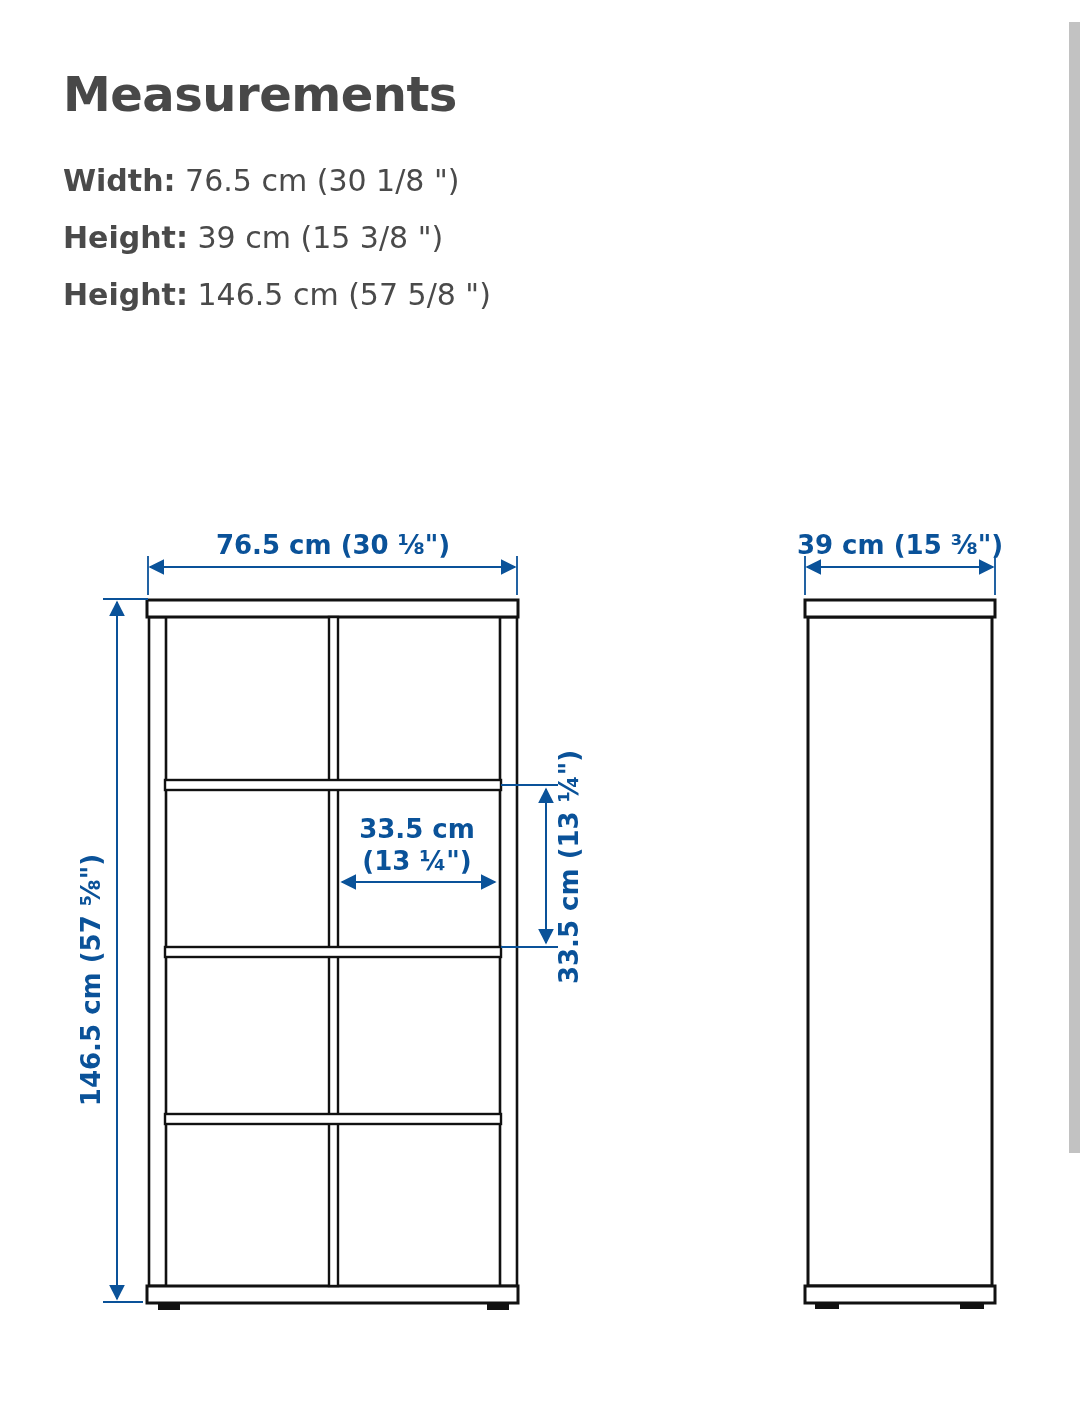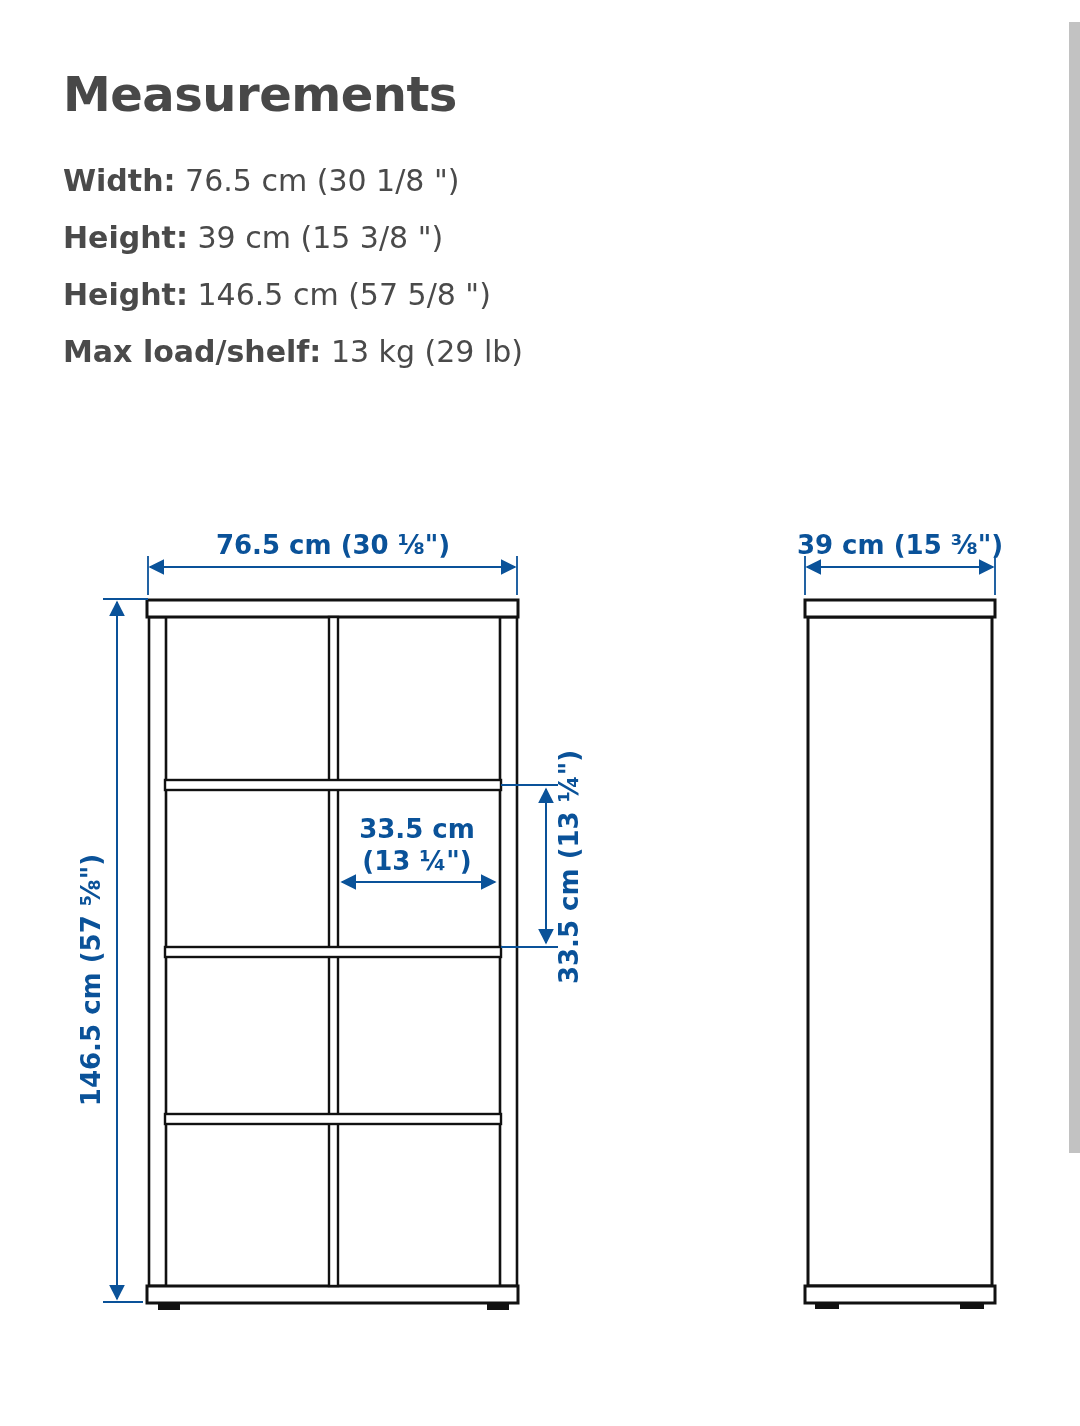--- a/index.html
+++ b/index.html
@@ -87,24 +87,20 @@
     <span class="spec-value">76.5 cm (30 1/8 ")</span>
   </div>
   <div class="spec-row">
     <span class="spec-label">Height:</span>
     <span class="spec-value">39 cm (15 3/8 ")</span>
   </div>
   <div class="spec-row">
     <span class="spec-label">Height:</span>
     <span class="spec-value">146.5 cm (57 5/8 ")</span>
   </div>
-  <div class="spec-row">
-    <span class="spec-label">Max load/shelf:</span>
-    <span class="spec-value">13 kg (29 lb)</span>
-  </div>
 </div>
 
 <div class="diagram-wrap">
   <svg viewBox="0 0 1080 826" xmlns="http://www.w3.org/2000/svg">
     <defs>
       <marker id="arr" viewBox="0 0 10 10" refX="9" refY="5" markerWidth="8" markerHeight="8" orient="auto-start-reverse">
         <path d="M0,0 L10,5 L0,10 z" fill="#0a5299"></path>
       </marker>
     </defs>
 

